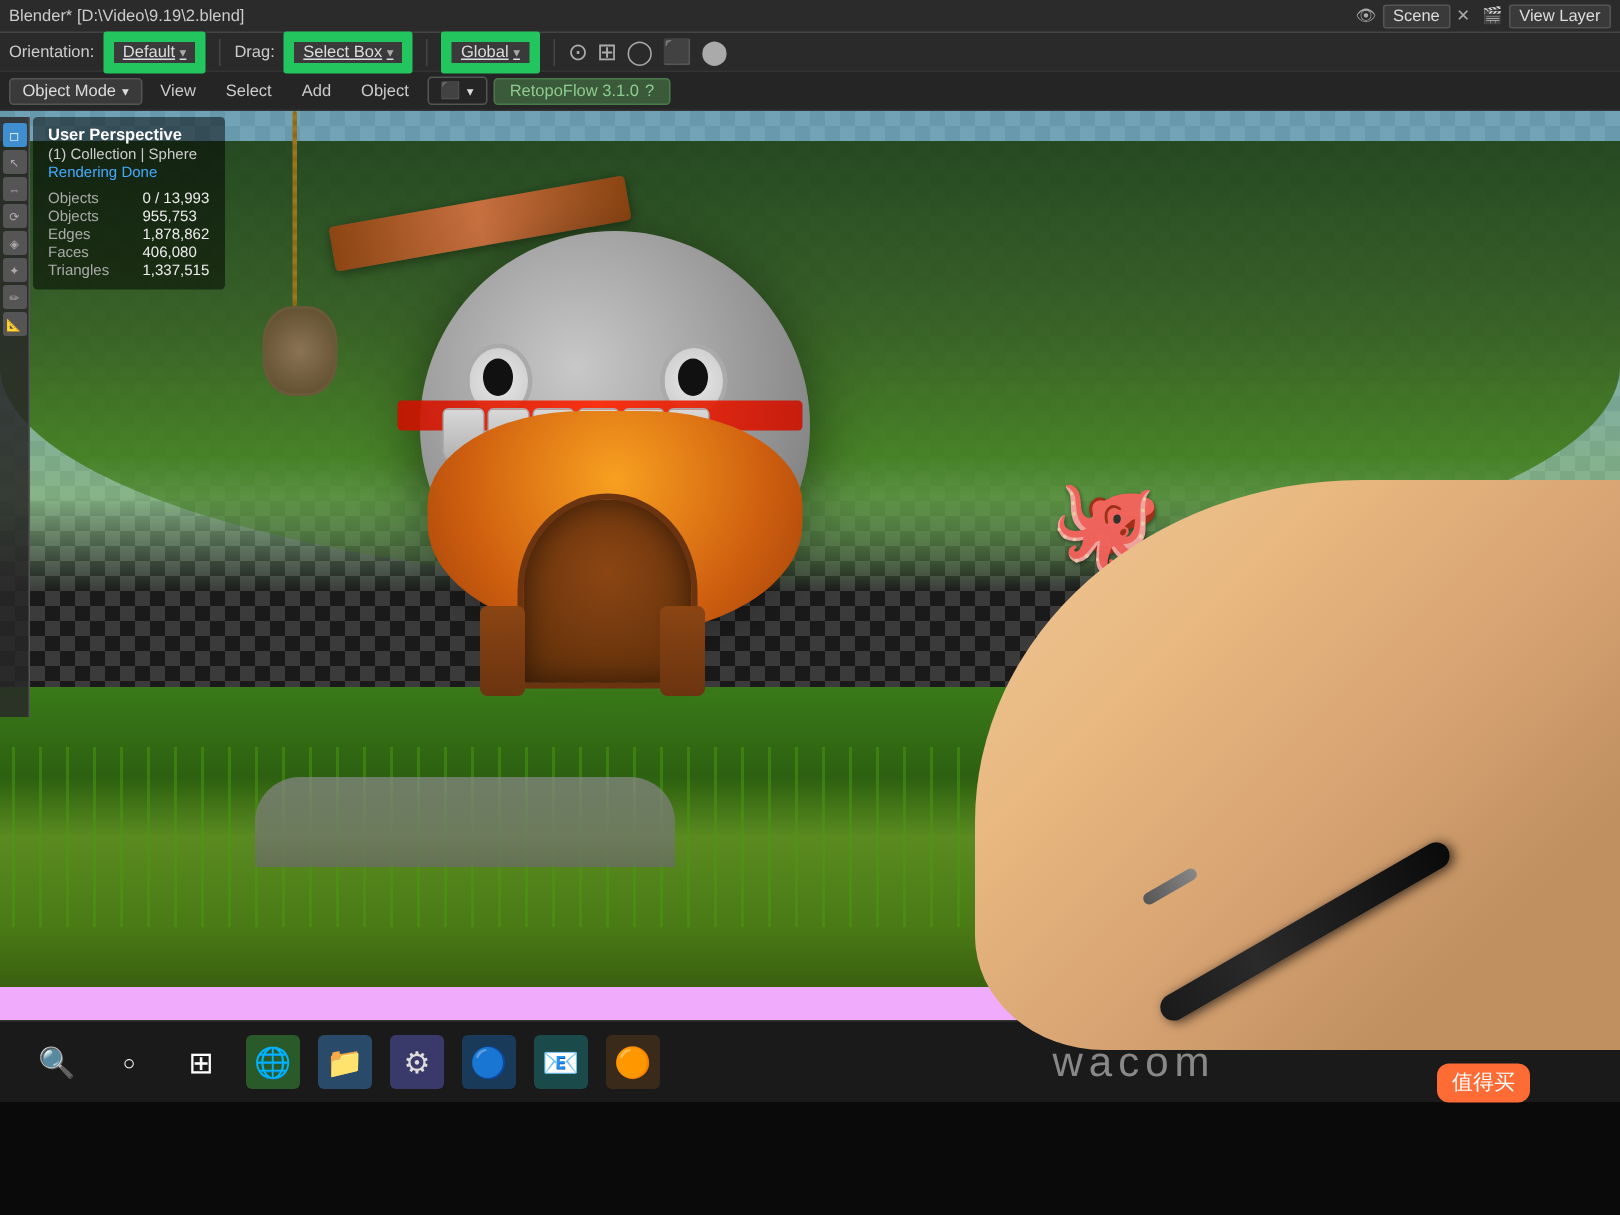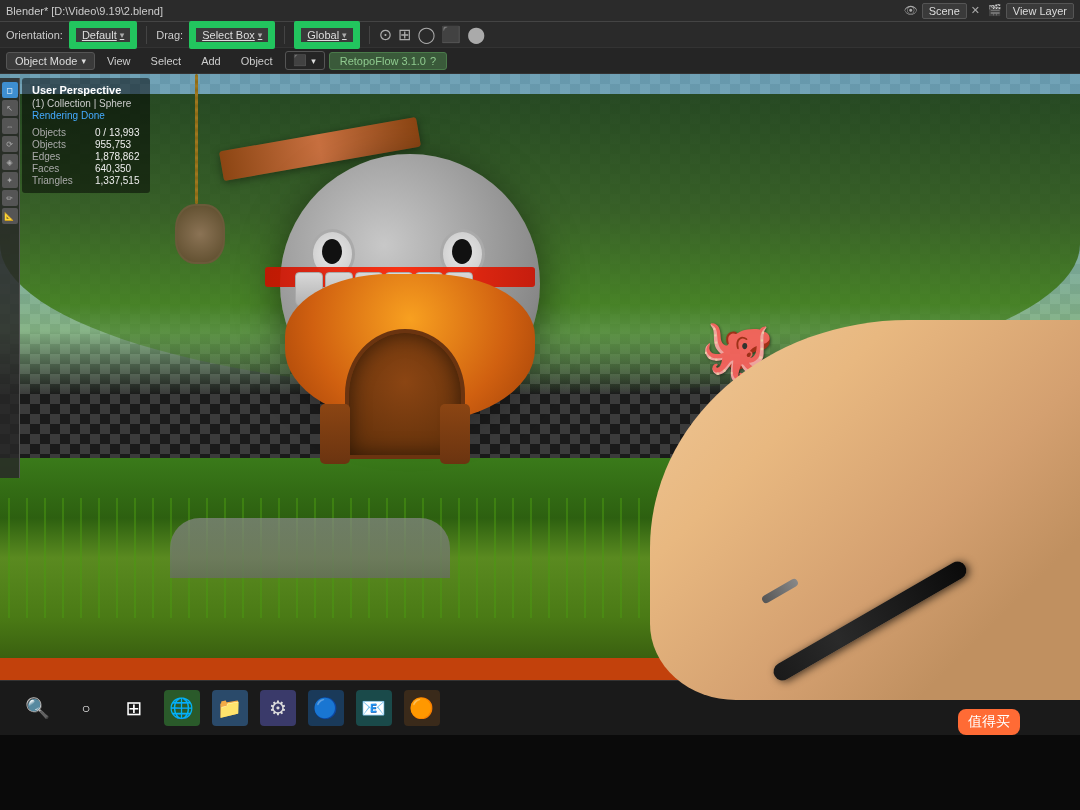--- a/index.html
+++ b/index.html
@@ -21,21 +21,21 @@
       position: relative;
     }
 
     
     .screen {
       position: absolute;
       top: 0;
       left: 0;
       width: 1080px;
       height: 680px;
-      background: #c2410c;
+      background: #f0abfc;
       overflow: hidden;
     }
 
     
     .title-bar {
       width: 100%;
       height: 22px;
       background: #2b2b2b;
       display: flex;
       align-items: center;
@@ -800,21 +800,21 @@
         <div class="stat-row">
           <span class="stat-label">Objects</span>
           <span class="stat-value">955,753</span>
         </div>
         <div class="stat-row">
           <span class="stat-label">Edges</span>
           <span class="stat-value">1,878,862</span>
         </div>
         <div class="stat-row">
           <span class="stat-label">Faces</span>
-          <span class="stat-value">640,350</span>
+          <span class="stat-value">406,080</span>
         </div>
         <div class="stat-row">
           <span class="stat-label">Triangles</span>
           <span class="stat-value">1,337,515</span>
         </div>
       </div>
 
     </div>
 
   </div>
@@ -827,20 +827,23 @@
     <div class="taskbar-top">
       <div class="taskbar-icon" style="color:#fff;">🔍</div>
       <div class="taskbar-icon" style="color:#fff; font-size:14px;">○</div>
       <div class="taskbar-icon" style="color:#fff;">⊞</div>
       <div class="taskbar-icon" style="background:#2a5a2a;">🌐</div>
       <div class="taskbar-icon" style="background:#2a4a6a;">📁</div>
       <div class="taskbar-icon" style="background:#3a3a6a;">⚙</div>
       <div class="taskbar-icon" style="background:#1a3a5a;">🔵</div>
       <div class="taskbar-icon" style="background:#1a4a4a;">📧</div>
       <div class="taskbar-icon" style="background:#3a2a1a;">🟠</div>
+      <div class="taskbar-wacom">
+        <span class="wacom-text">wacom</span>
+      </div>
     </div>
     <div class="taskbar-bottom"></div>
   </div>
 
   <div class="taskbar-badge">
     <span>值得买</span>
   </div>
 
 </div>
 

